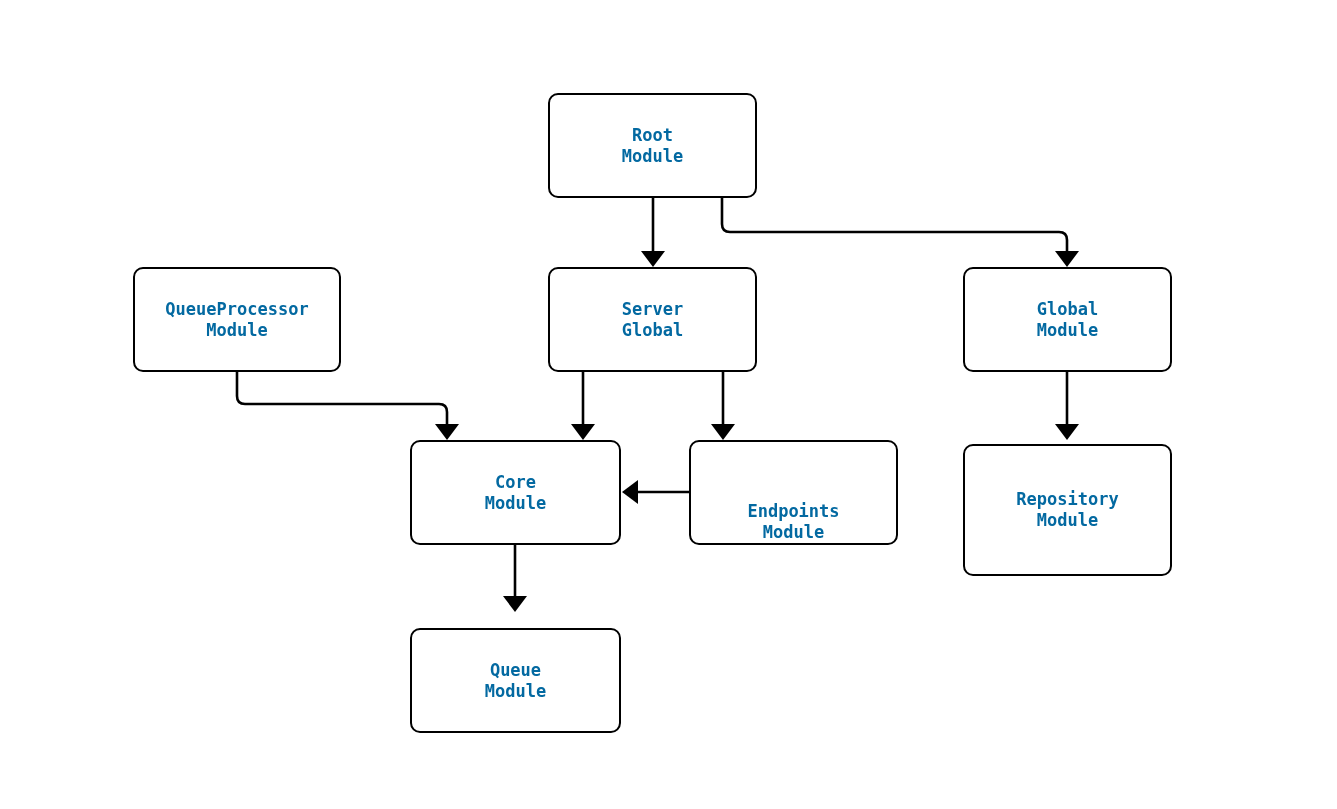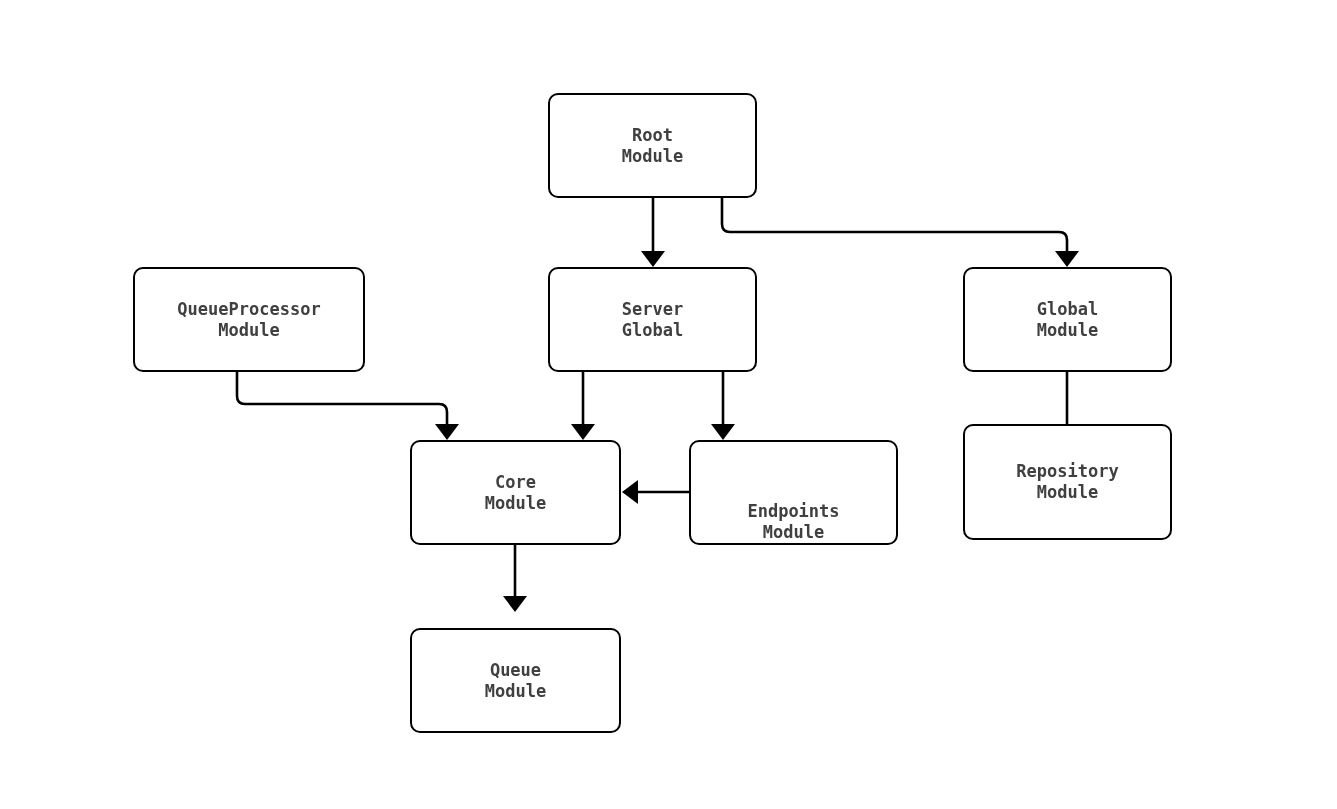--- a/index.html
+++ b/index.html
@@ -39,31 +39,31 @@
     background: #ffffff;
     display: flex;
     align-items: center;
     justify-content: center;
     text-align: center;
   }
   .node .label {
     font-size: 17px;
     line-height: 21px;
     font-weight: bold;
-    color: #404040;
+    color: #0369a1;
     white-space: pre-line;
   }
   
   #node-root          { left: 548px; top:  93px; width: 209px; height: 105px; }
-  #node-queueprocessor{ left: 133px; top: 267px; width: 232px; height: 105px; }
+  #node-queueprocessor{ left: 133px; top: 267px; width: 208px; height: 105px; }
   #node-server        { left: 548px; top: 267px; width: 209px; height: 105px; }
   #node-global        { left: 963px; top: 267px; width: 209px; height: 105px; text-align: right; }
   #node-core          { left: 410px; top: 440px; width: 211px; height: 105px; }
   #node-endpoints     { left: 689px; top: 440px; width: 209px; height: 105px; align-items: flex-end; }
-  #node-repository    { left: 963px; top: 424px; width: 209px; height: 116px; }
+  #node-repository    { left: 963px; top: 444px; width: 209px; height: 132px; }
   #node-queue         { left: 410px; top: 612px; width: 211px; height: 105px; margin-top: 16px; }
 </style>
 </head>
 <body>
 
 <div class="canvas">
 
   <svg class="edges" viewBox="0 0 1337 809" aria-hidden="true">
 
     <g>

